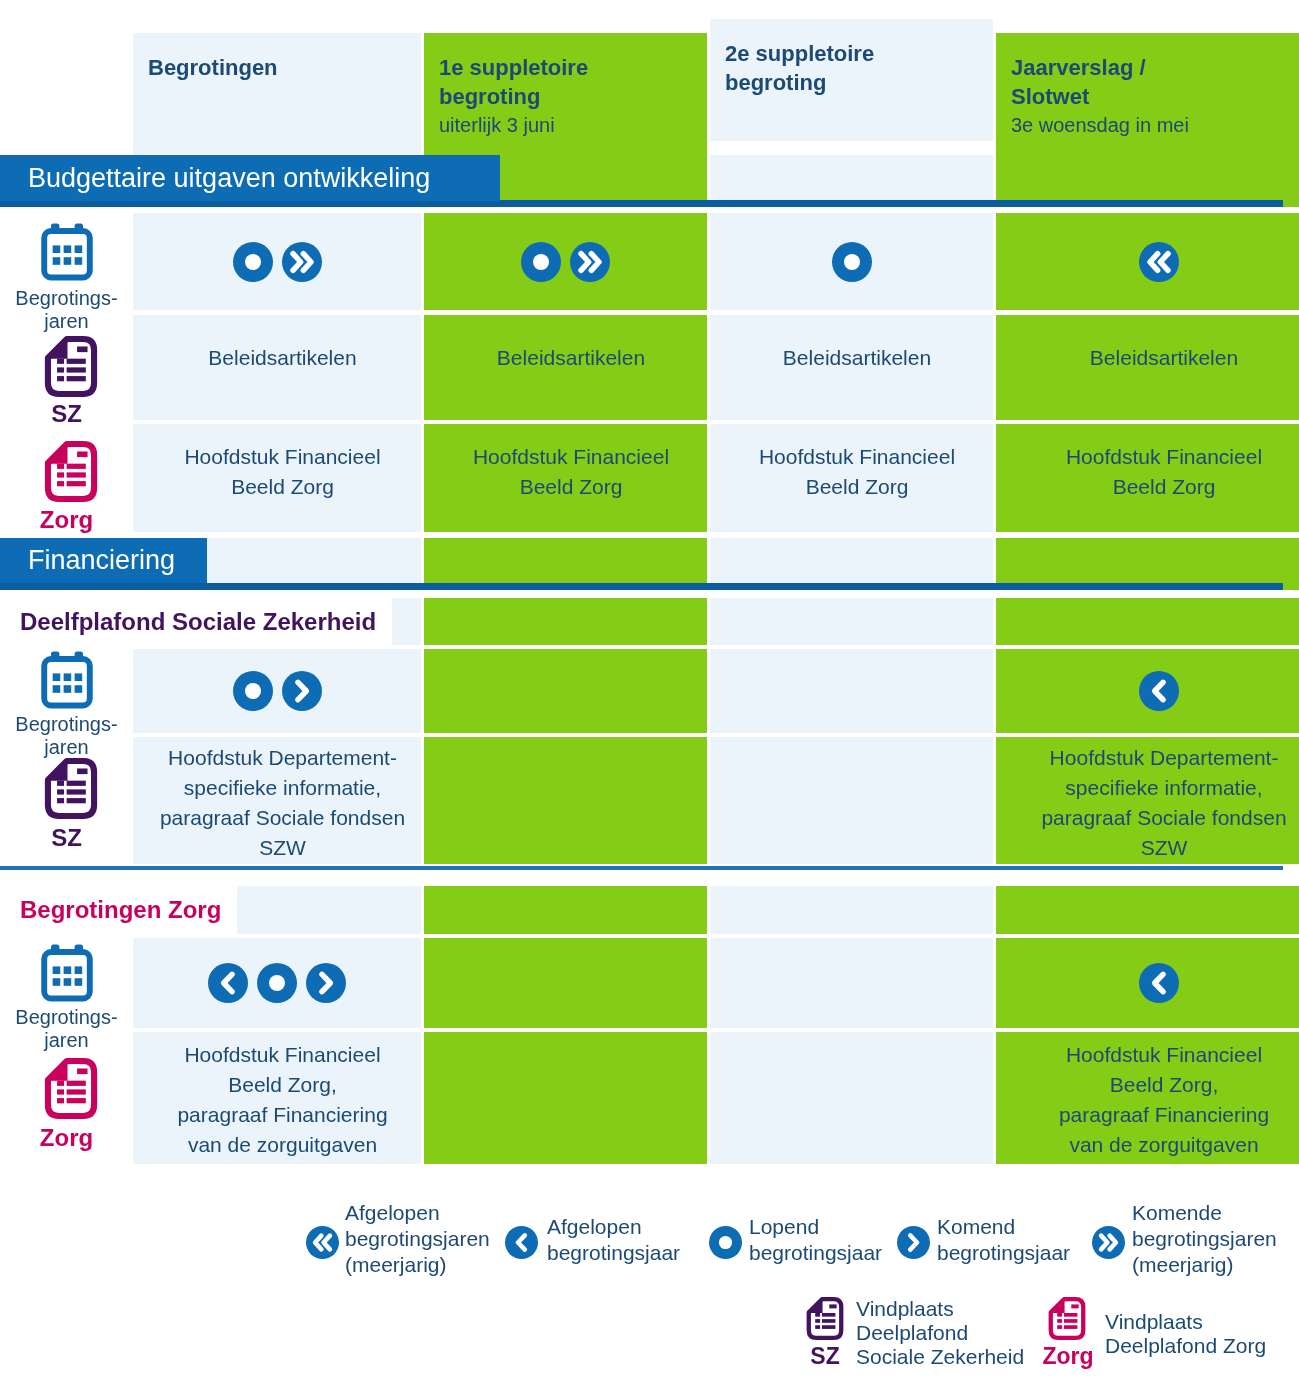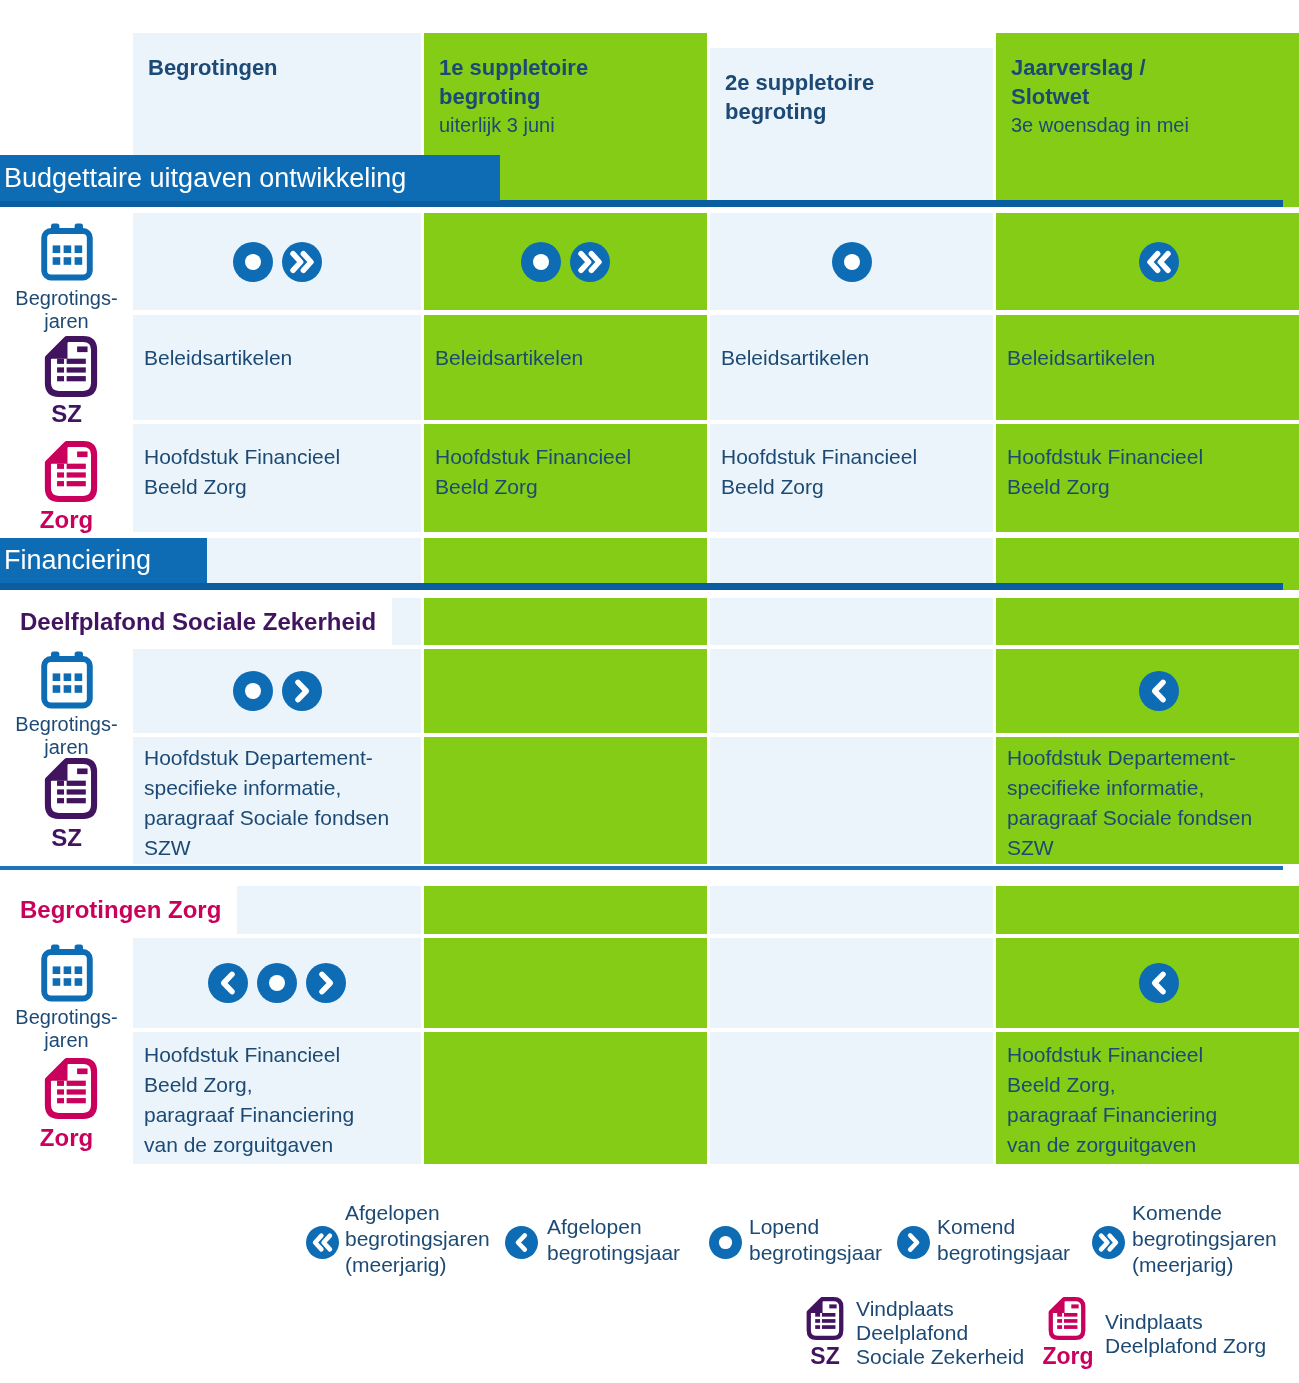--- a/index.html
+++ b/index.html
@@ -7,26 +7,26 @@
           font-family:"Liberation Sans","DejaVu Sans",sans-serif;color:#1c4a74;}
   .cell{position:absolute;box-sizing:border-box;}
   .c1{left:133px;width:288px;}
   .c2{left:424px;width:283px;}
   .c3{left:710px;width:283px;}
   .c4{left:996px;width:325px;}
   .bgl{background:#eaf4fa;}
   .bgd{background:#84cc16;}
   .htitle{font-weight:bold;font-size:22px;line-height:29px;white-space:pre-line;padding:20px 14px 0 15px;color:#1c4a74;}
   .hsub{font-size:20px;line-height:29px;padding:0 14px 0 15px;color:#1c4a74;}
-  .celltext{font-size:21px;line-height:30px;white-space:pre-line;padding-left:11px;color:#1c4a74;}
+  .celltext{font-size:21px;line-height:30px;white-space:pre-line;padding-left:11px;color:#1c4a74;text-align:center;}
   .iconrow{display:flex;align-items:center;justify-content:center;gap:9px;}
   .cicon{display:inline-block;width:40px;height:40px;}
   .cicon svg{width:100%;height:100%;display:block;}
   .banner{position:absolute;left:0;background:#0d6cb4;color:#fff;font-size:27px;
-          display:flex;align-items:center;padding-left:4px;box-sizing:border-box;}
+          display:flex;align-items:center;padding-left:28px;box-sizing:border-box;}
   .underline{position:absolute;left:0;width:1283px;height:7px;background:#0a5ea0;}
   .sepline{position:absolute;left:0;width:1283px;height:4px;background:#1d74bd;}
   .subheading{position:absolute;background:#fff;font-weight:bold;font-size:24px;
               padding:0 16px 0 20px;display:flex;align-items:center;box-sizing:border-box;}
   .violet{color:#42145f;}
   .magenta{color:#ca005d;}
   .bigicon{position:absolute;}
   .bigicon svg{width:100%;height:100%;display:block;}
   .sidelabel{position:absolute;left:0;width:133px;text-align:center;font-size:20px;
              line-height:23px;white-space:pre-line;color:#1c4a74;}
@@ -42,21 +42,21 @@
 <div class="canvas">
 
   <div class="cell c1 bgl" style="top:33px;height:122px">
     <div class="htitle">Begrotingen</div>
   </div>
   <div class="cell c2 bgd" style="top:33px;height:122px">
     <div class="htitle">1e suppletoire
 begroting</div>
     <div class="hsub">uiterlijk 3 juni</div>
   </div>
-  <div class="cell c3 bgl" style="top:48px;height:122px">
+  <div class="cell c3 bgl" style="top:19px;height:122px">
     <div class="htitle">2e suppletoire
 begroting</div>
   </div>
   <div class="cell c4 bgd" style="top:33px;height:122px">
     <div class="htitle">Jaarverslag /
 Slotwet</div>
     <div class="hsub">3e woensdag in mei</div>
   </div>
 
   <div class="cell c1 bgl" style="top:155px;height:52px"></div>

